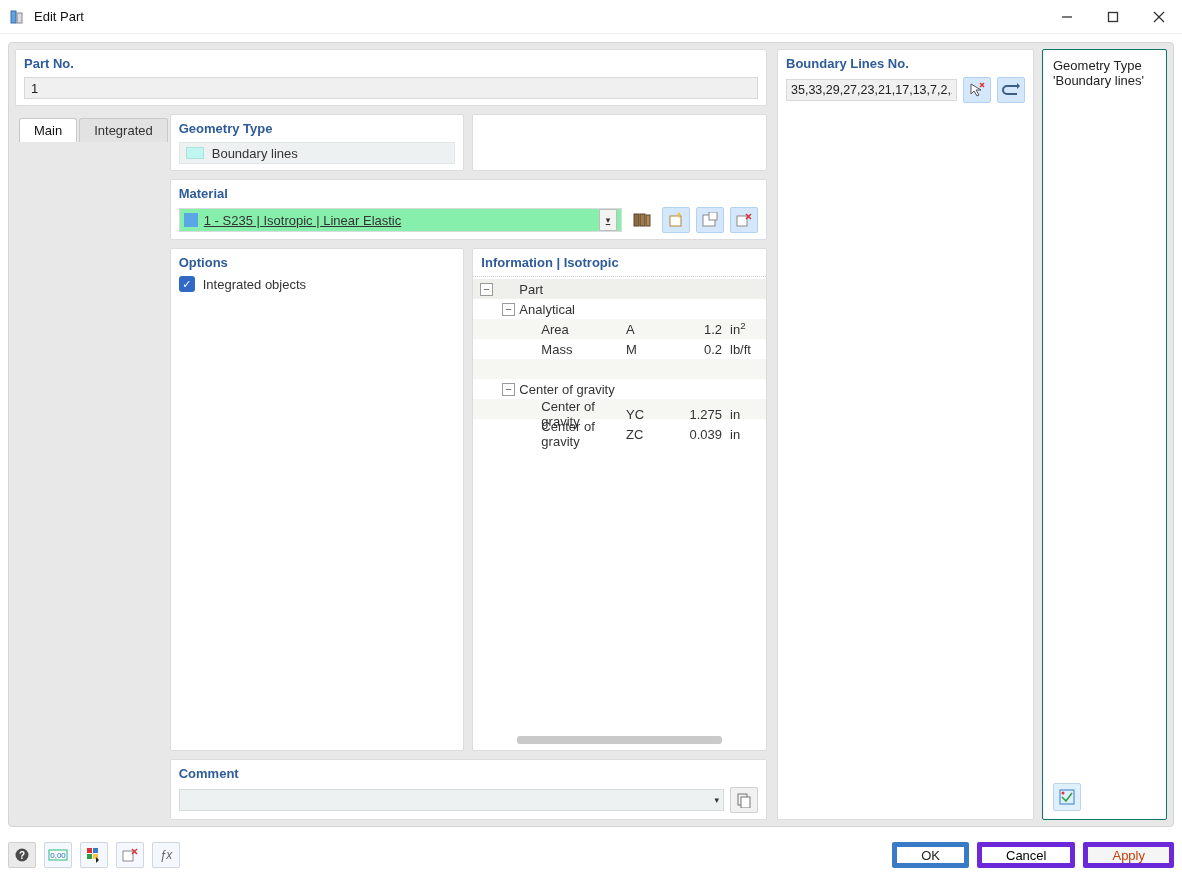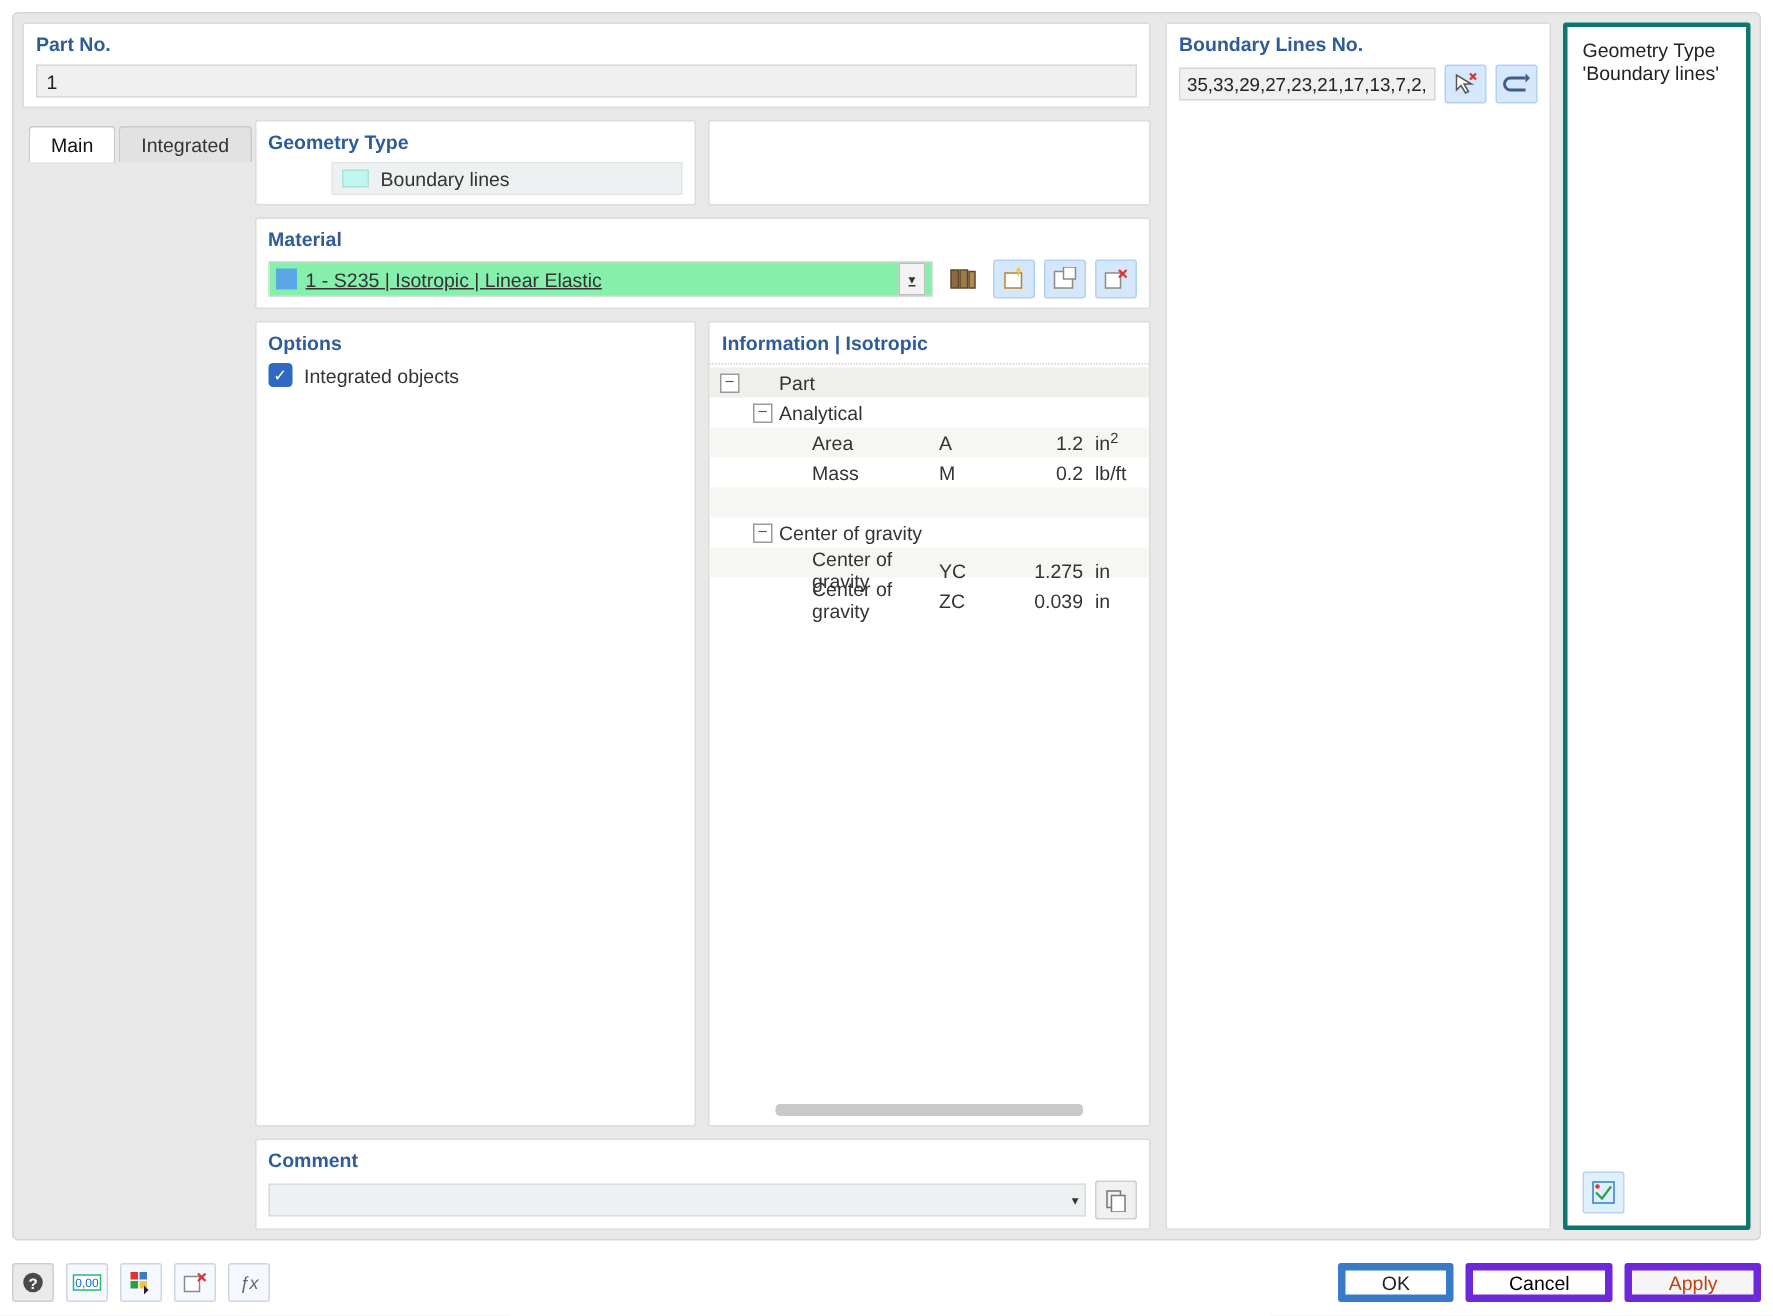--- a/index.html
+++ b/index.html
@@ -130,21 +130,20 @@
   .comment-panel { grid-column: 1 / 3; grid-row: 4; }
 
   .geo-value {
     display: flex;
     align-items: center;
     background: #eef1f1;
     border: 1px solid #e2e6e6;
     height: 22px;
     padding: 0 6px;
     gap: 8px;
-    margin-left: 42px;
   }
   .geo-swatch {
     width: 18px; height: 12px;
     background: #bff7f0;
     border: 1px solid #a9e3dc;
   }
 
   .material-row {
     display: flex;
     align-items: center;
@@ -255,21 +254,21 @@
     background: #f0f0f0;
     border: 1px solid #d8d8d8;
     padding: 2px 4px;
     font-family: inherit;
     font-size: 12.5px;
     color: #222;
   }
   .preview-panel {
     flex: 1;
     background:#fff;
-    border:3px solid #0f766e;
+    border:1px solid #0f766e;
     border-radius:2px;
     padding: 8px 10px;
     position: relative;
     display:flex;
     flex-direction:column;
     min-height:0;
   }
   .preview-panel .preview-text { font-size:13px; color:#222; }
   .preview-footer-btn {
     width:28px; height:28px;
@@ -327,20 +326,47 @@
   .footer .tool-btn { border:1px solid #cfd6df; background:#f5f9ff; }
   .footer .tool-btn.help { background:#eaeaea; border-color:#cfcfcf; }
 
   sup { font-size: 0.75em; }
 </style>
 </head>
 <body>
 
 <div class="window">
 
+  <div class="titlebar">
+    <span class="app-icon">
+      <svg width="16" height="16" viewBox="0 0 16 16">
+        <rect x="2" y="2" width="5" height="12" fill="#5fa3e0" stroke="#3a6fa3"></rect>
+        <rect x="8" y="4" width="5" height="10" fill="#d9dde3" stroke="#888"></rect>
+      </svg>
+    </span>
+    <span class="title">Edit Part</span>
+    <div class="win-controls">
+      <div class="win-btn">
+        <svg width="12" height="12">
+            <line x1="1" y1="6" x2="11" y2="6" stroke="#333" stroke-width="1.3"></line>
+          </svg>
+      </div>
+      <div class="win-btn">
+        <svg width="12" height="12">
+            <rect x="1.5" y="1.5" width="9" height="9" fill="none" stroke="#333" stroke-width="1.3"></rect>
+          </svg>
+      </div>
+      <div class="win-btn">
+        <svg width="12" height="12">
+            <line x1="1" y1="1" x2="11" y2="11" stroke="#333" stroke-width="1.3"></line>
+            <line x1="11" y1="1" x2="1" y2="11" stroke="#333" stroke-width="1.3"></line>
+          </svg>
+      </div>
+    </div>
+  </div>
 
   <div class="content">
     <div class="upper">
 
       <div class="left-col">
 
         <div class="panel">
           <div class="section-title">Part No.</div>
           <input class="input-box" type="text" value="1" style="">
         </div>

